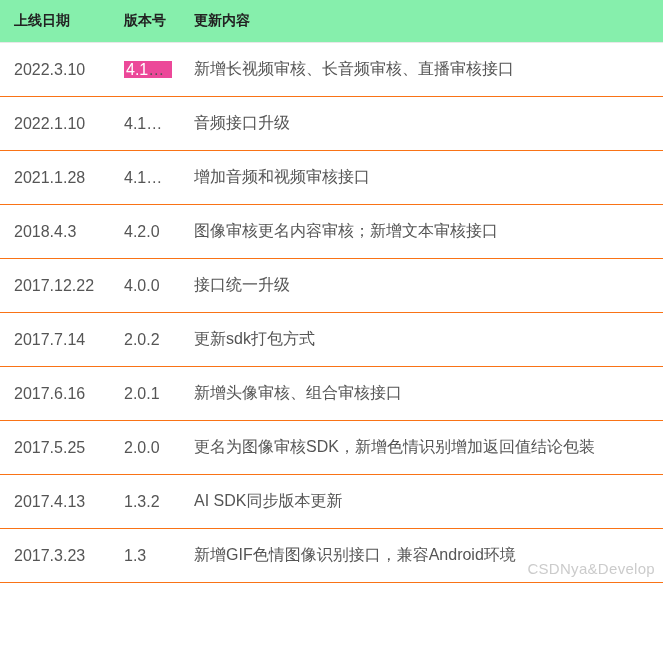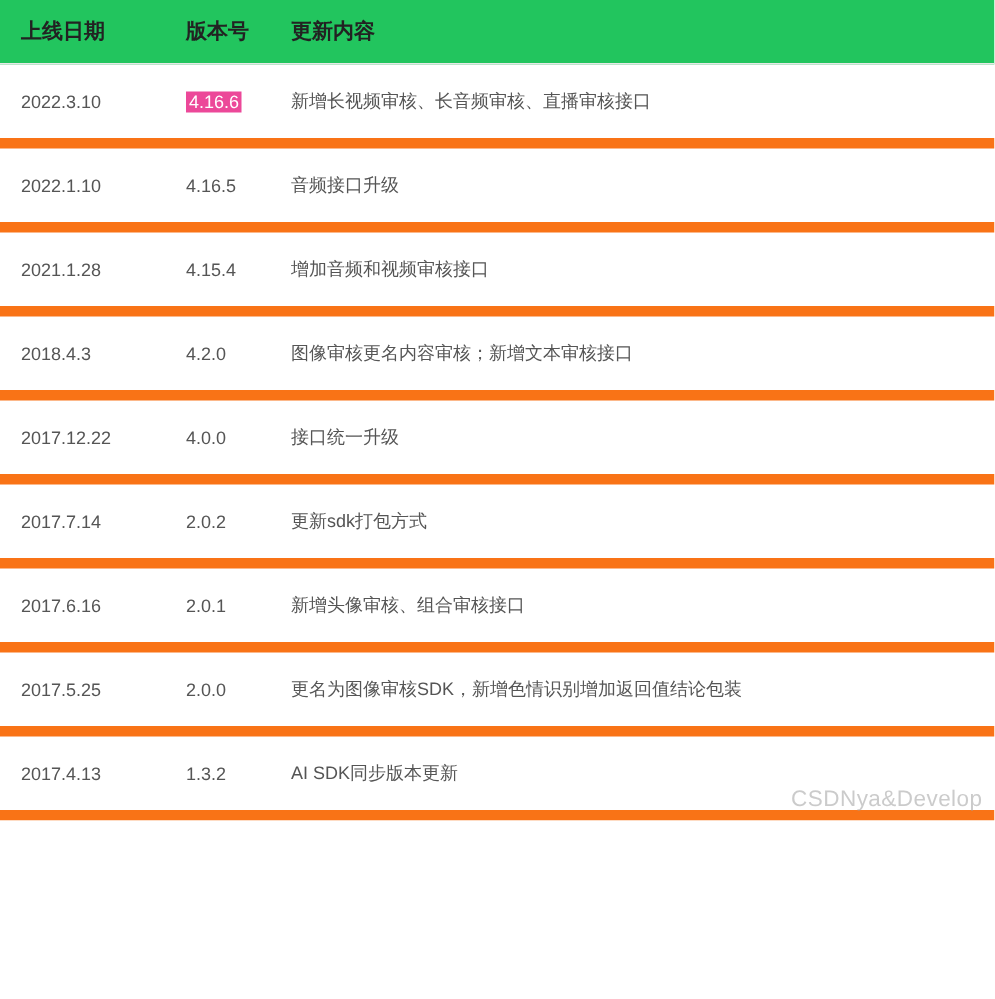--- a/index.html
+++ b/index.html
@@ -14,35 +14,35 @@
       background: #fff;
       width: 663px;
       position: relative;
     }
     table {
       width: 100%;
       border-collapse: collapse;
       table-layout: fixed;
     }
     thead tr {
-      background: #22c55e;
+      background: #86efac;
     }
     th {
       text-align: left;
       padding: 12px 14px;
       font-weight: 700;
       color: #222;
       border-bottom: 1px solid #e8e8e8;
       font-size: 14px;
     }
     td {
       padding: 16px 14px;
-      border-bottom: 7px solid #f97316;
+      border-bottom: 1px solid #f97316;
       color: #555;
-      font-size: 12px;
+      font-size: 16px;
       vertical-align: middle;
       white-space: nowrap;
       overflow: hidden;
       text-overflow: ellipsis;
     }
     col.col-date { width: 110px; }
     col.col-version { width: 70px; }
     col.col-content { }
     .highlight {
       background: #ec4899;
@@ -115,16 +115,21 @@
       <tr>
         <td>2017.5.25</td>
         <td>2.0.0</td>
         <td>更名为图像审核SDK，新增色情识别增加返回值结论包装</td>
       </tr>
       <tr>
         <td>2017.4.13</td>
         <td>1.3.2</td>
         <td>AI SDK同步版本更新</td>
       </tr>
+      <tr>
+        <td>2017.3.23</td>
+        <td>1.3</td>
+        <td>新增GIF色情图像识别接口，兼容Android环境</td>
+      </tr>
     </tbody>
 </table>
 
 <div class="watermark">CSDNya&amp;Develop</div>
 
 </body></html>

